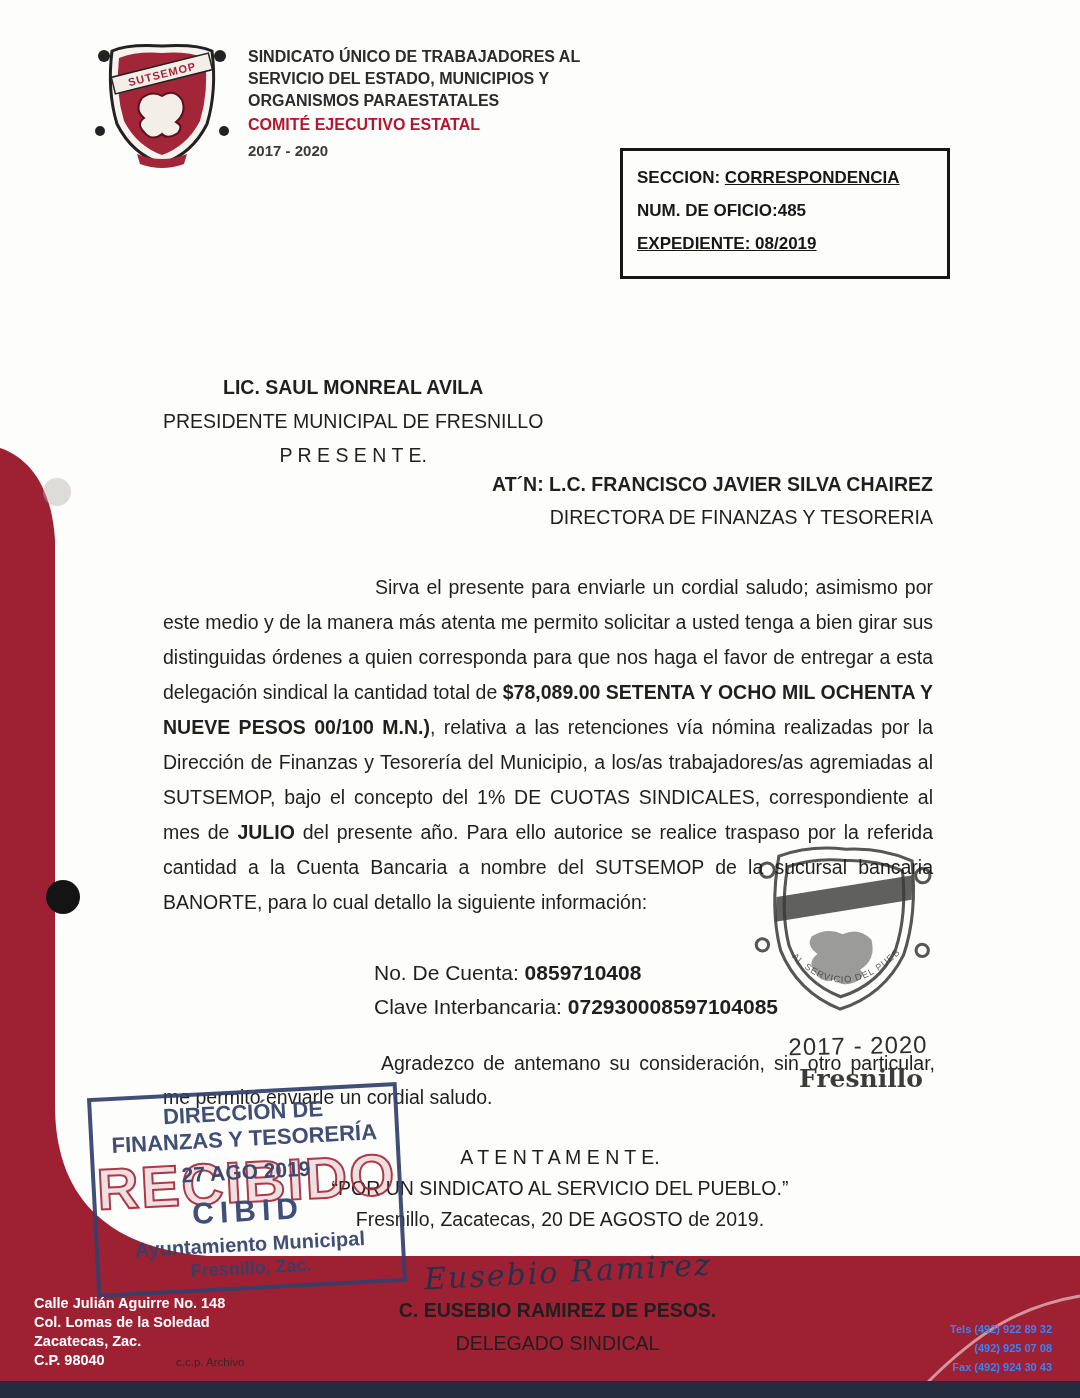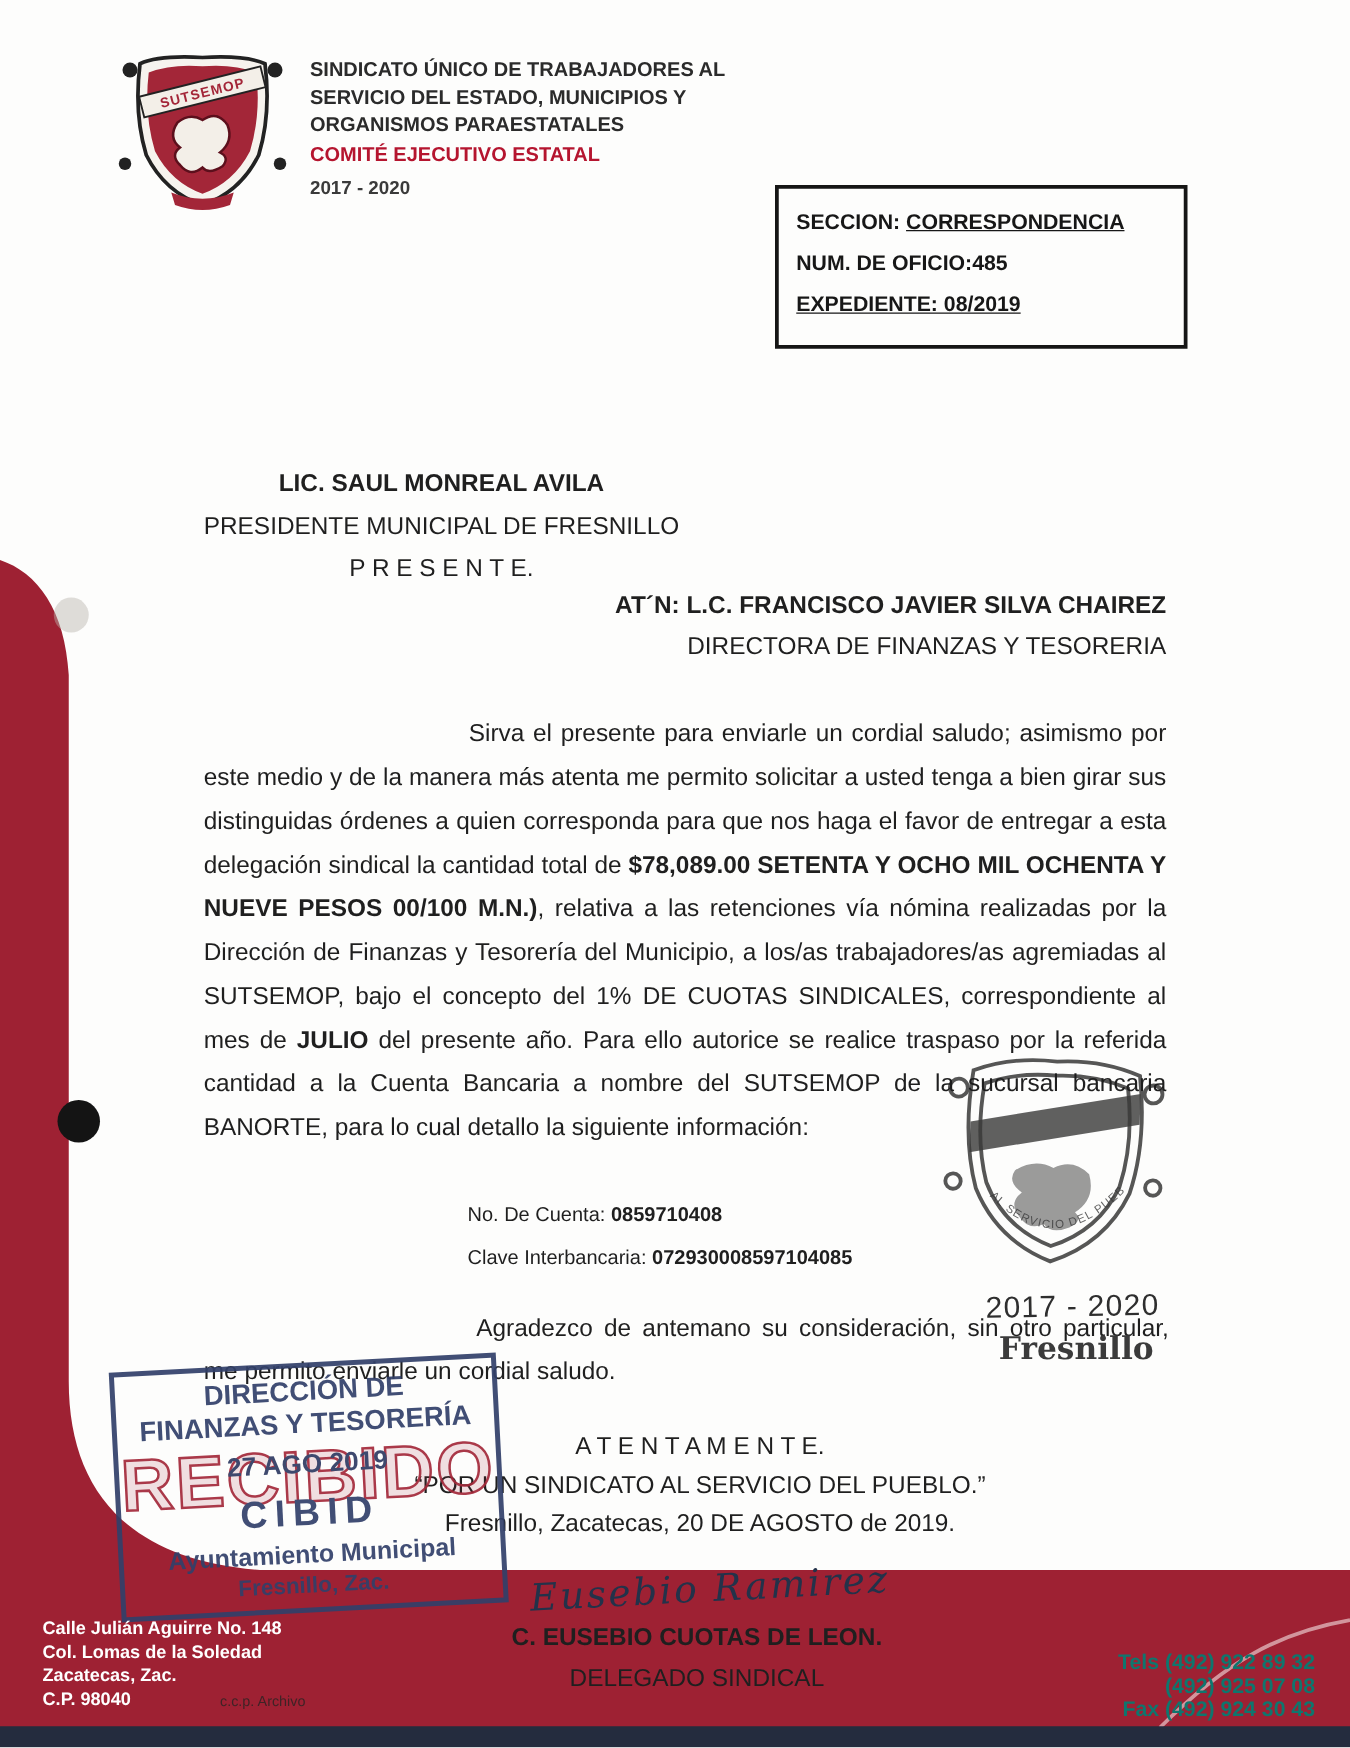--- a/index.html
+++ b/index.html
@@ -27,21 +27,21 @@
     font-size:17px;font-weight:bold;color:#171717;line-height:33px;
   }
 
   .recipient{left:163px;top:370px;z-index:2;font-size:19.5px;line-height:34px;text-align:center;}
   .attention{left:163px;top:468px;width:770px;z-index:2;text-align:right;font-size:19.5px;line-height:33px;}
 
   .paragraph{
     left:163px;top:570px;width:770px;z-index:2;
     font-size:19.5px;line-height:35px;text-align:justify;text-indent:212px;
   }
-  .account{left:374px;top:956px;z-index:2;font-size:16px;line-height:34px;}
+  .account{left:374px;top:956px;z-index:2;font-size:21px;line-height:34px;}
   .closing{
     left:163px;top:1046px;width:772px;z-index:2;
     font-size:19.5px;line-height:34px;text-align:justify;text-indent:218px;
   }
 
   .seal{left:750px;top:840px;width:185px;height:205px;z-index:3;transform:rotate(2deg);opacity:.88;}
   .seal-period{left:778px;top:1032px;width:160px;z-index:3;text-align:center;
     font-size:24px;color:#2e2e2e;letter-spacing:1px;transform:rotate(-1deg);}
   .seal-place{left:776px;top:1064px;width:170px;z-index:3;text-align:center;
     font-family:"DejaVu Serif", serif;font-size:25px;font-weight:bold;color:#3b3b3b;}
@@ -66,21 +66,21 @@
 
   .sig-script{
     left:424px;top:1254px;z-index:4;transform:rotate(-3deg);
     font-family:"DejaVu Serif", serif;font-style:italic;font-size:30px;color:#23324a;
     letter-spacing:2px;
   }
   .sig-block{left:330px;top:1294px;width:455px;z-index:3;text-align:center;font-size:19.5px;line-height:33px;}
 
   .address{left:34px;top:1294px;z-index:5;color:#ffffff;font-size:14.5px;font-weight:bold;line-height:19px;}
   .ccp{left:176px;top:1356px;z-index:5;color:#3f2326;font-size:11.5px;}
-  .phones{right:28px;top:1320px;z-index:5;color:#0f766e;font-size:17px;font-weight:bold;line-height:19px;text-align:right;}
+  .phones{right:28px;top:1320px;z-index:5;color:#3b82f6;font-size:11px;font-weight:bold;line-height:19px;text-align:right;}
 </style>
 </head>
 <body>
 
 <div class="page">
 
   <svg class="bg-svg" width="1080" height="1398" viewBox="0 0 1080 1398">
     <path d="M 0 448 C 30 458 52 488 55 540 L 55 1105 C 55 1192 102 1248 208 1256 L 1080 1256 L 1080 1382 L 0 1382 Z" fill="#9e2133"></path>
     <path d="M 928 1382 C 980 1330 1022 1306 1080 1296" fill="none" stroke="#e8c7cb" stroke-width="3" opacity="0.7"></path>
     <rect x="0" y="1381" width="1080" height="17" fill="#242c3e"></rect>
@@ -183,21 +183,21 @@
   </div>
 
   <div class="abs att-block">
     <div>A T E N T A M E N T E.</div>
     <div>“POR UN SINDICATO AL SERVICIO DEL PUEBLO.”</div>
     <div>Fresnillo, Zacatecas, 20 DE AGOSTO de 2019.</div>
   </div>
 
   <div class="abs sig-script">Eusebio Ramirez</div>
   <div class="abs sig-block">
-    <div class="b">C. EUSEBIO CUOTAS DE LEON.</div>
+    <div class="b">C. EUSEBIO RAMIREZ DE PESOS.</div>
     <div>DELEGADO SINDICAL</div>
   </div>
 
   <div class="abs address">
     <div>Calle Julián Aguirre No. 148</div>
     <div>Col. Lomas de la Soledad</div>
     <div>Zacatecas, Zac.</div>
     <div>C.P. 98040</div>
   </div>
   <div class="abs ccp">c.c.p. Archivo</div>

